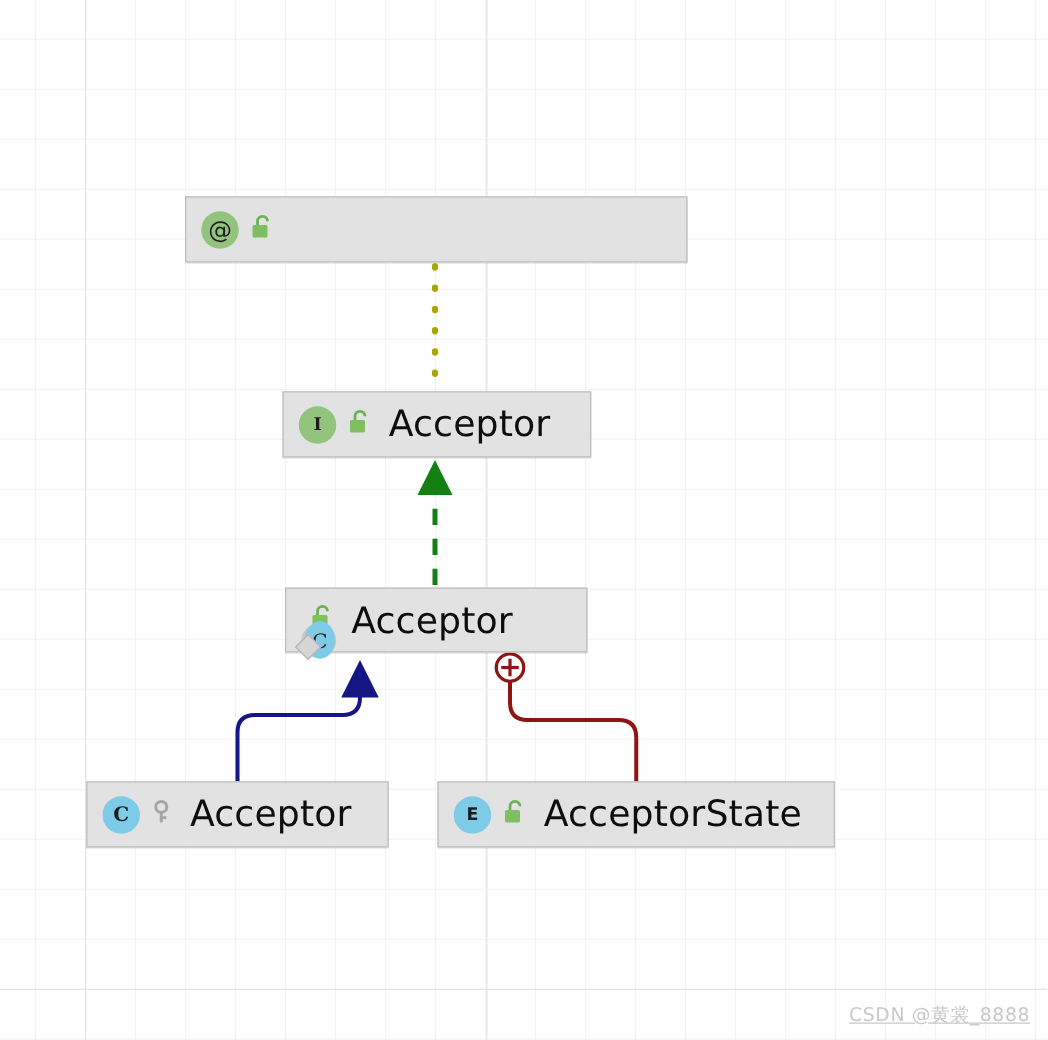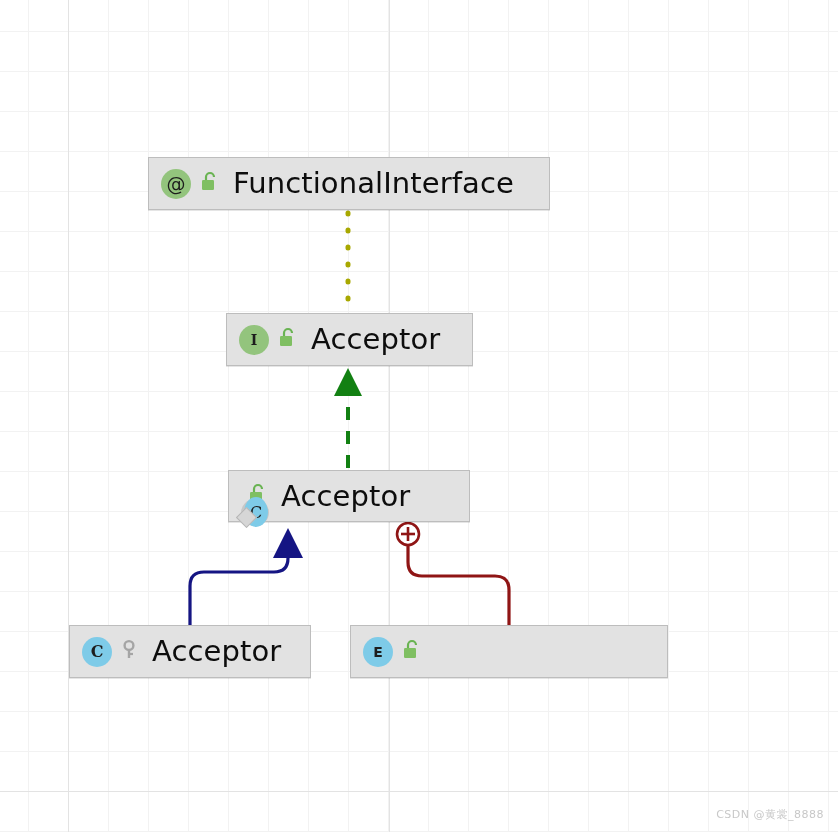--- a/index.html
+++ b/index.html
@@ -115,23 +115,24 @@
     border: 1px solid #b5b5b5;
     transform: rotate(45deg);
     z-index: 3;
   }
 
   .watermark {
     position: absolute;
     right: 14px;
     bottom: 10px;
     color: #c8c8c8;
-    font-size: 11px;
+    font-size: 15px;
     letter-spacing: 0.5px;
     white-space: nowrap;
+    text-decoration: underline;
   }
 </style>
 </head>
 <body>
 
 <div id="canvas">
 
   <div class="major-v" style="left:68px;"></div>
   <div class="major-v" style="left:389px;"></div>
   <div class="major-h" style="top:791px;"></div>
@@ -163,21 +164,20 @@
   <div class="node" style="left:148px; top:157px; width:402px; height:53px;">
     <span class="icon-stereo">
       <span class="badge green annot">@</span>
     </span>
     <span class="icon-vis">
       <svg width="20" height="22" viewBox="0 0 20 22">
         <path d="M7 9 V6 a4 4 0 0 1 8 0" fill="none" stroke="#69b352" stroke-width="2.2"></path>
         <rect x="3" y="9" width="12" height="10" rx="1.2" fill="#7fbf62"></rect>
       </svg>
     </span>
-    <span class="label">FunctionalInterface</span>
   </div>
 
   <div class="node" style="left:226px; top:313px; width:247px; height:53px;">
     <span class="icon-stereo">
       <span class="badge green iface">I</span>
     </span>
     <span class="icon-vis">
       <svg width="20" height="22" viewBox="0 0 20 22">
         <path d="M7 9 V6 a4 4 0 0 1 8 0" fill="none" stroke="#69b352" stroke-width="2.2"></path>
         <rect x="3" y="9" width="12" height="10" rx="1.2" fill="#7fbf62"></rect>
@@ -220,17 +220,18 @@
   <div class="node" style="left:350px; top:625px; width:318px; height:53px;">
     <span class="icon-stereo">
       <span class="badge blue enum">E</span>
     </span>
     <span class="icon-vis">
       <svg width="20" height="22" viewBox="0 0 20 22">
         <path d="M7 9 V6 a4 4 0 0 1 8 0" fill="none" stroke="#69b352" stroke-width="2.2"></path>
         <rect x="3" y="9" width="12" height="10" rx="1.2" fill="#7fbf62"></rect>
       </svg>
     </span>
+    <span class="label">AcceptorState</span>
   </div>
 
   <div class="watermark">CSDN @黄裳_8888</div>
 
 </div>
 
 </body></html>

